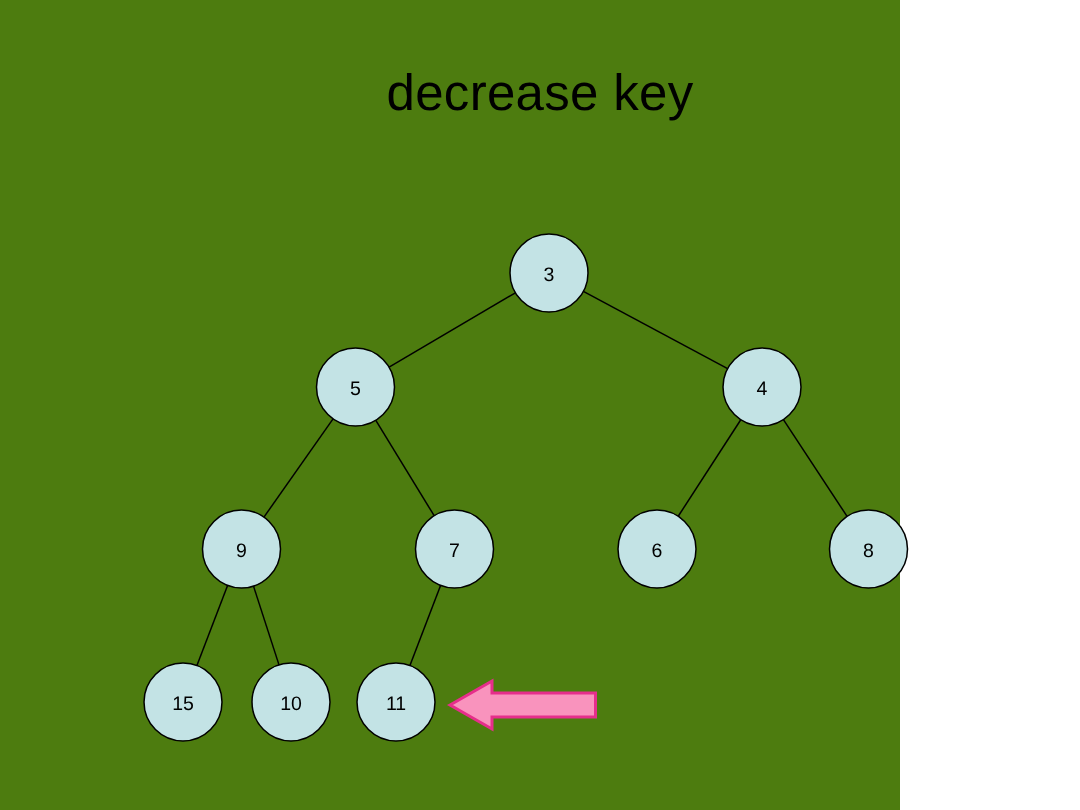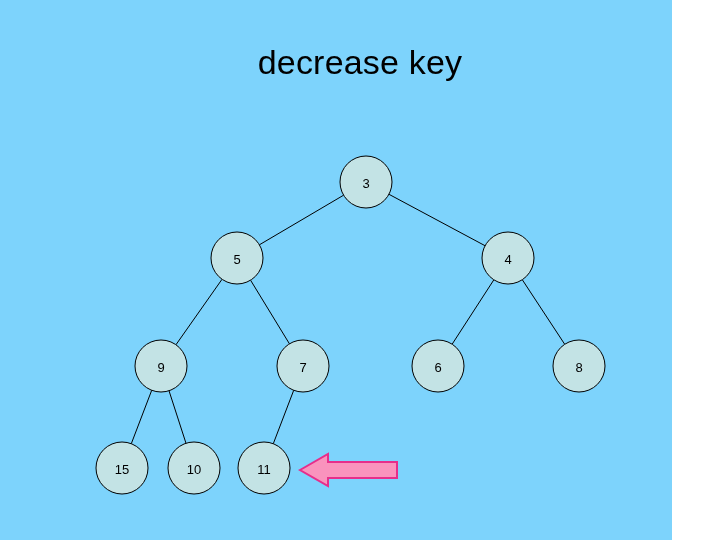--- a/index.html
+++ b/index.html
@@ -8,23 +8,23 @@
   }
   body {
     width: 720px;
     height: 540px;
     background: #ffffff;
     font-family: "Liberation Sans", sans-serif;
     overflow: hidden;
   }
   #slide {
     position: relative;
-    width: 672px;
+    width: 600px;
     height: 540px;
-    background: #7dd3fc;
+    background: #4d7c0f;
   }
   #slide-title {
     position: absolute;
     left: 0;
     top: 42px;
     width: 720px;
     text-align: center;
     font-size: 34px;
     font-weight: 400;
     color: #000000;

